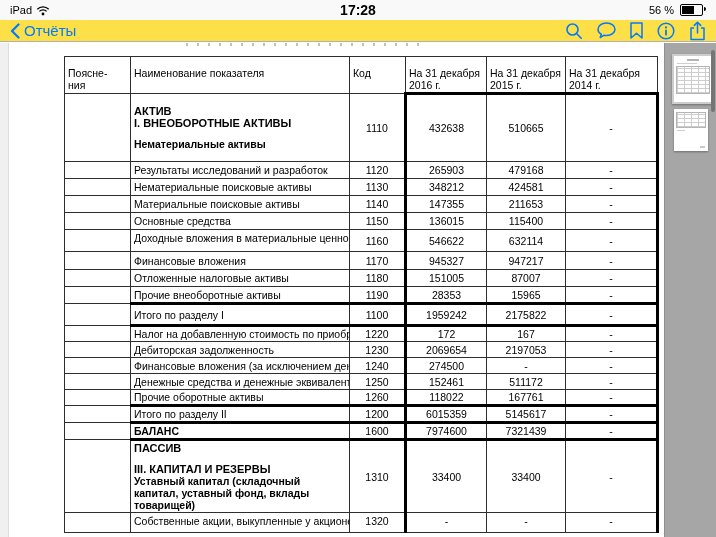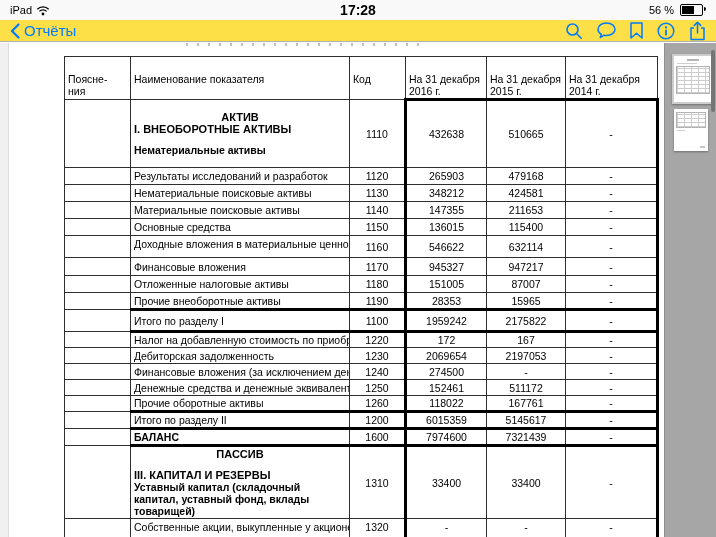--- a/index.html
+++ b/index.html
@@ -25,26 +25,26 @@
   
   .content{position:absolute;top:43px;left:0;right:0;bottom:0;background:#fff}
   .page-edge{position:absolute;left:0;top:0;bottom:0;width:8px;background:#f0f0f0;border-right:1px solid #dcdcdc}
   .clipped-text-row{position:absolute;left:186px;top:0;width:240px;height:3px;opacity:.55;
         background:repeating-linear-gradient(90deg,#8a8a8a 0 2px,transparent 2px 11px)}
 
   
   table.sheet{position:absolute;left:64px;top:13px;width:593px;border-collapse:collapse;table-layout:fixed;
               font-size:10.5px;line-height:12px}
   .sheet td,.sheet th{border:1px solid #2e2e2e;padding:1px 3px;vertical-align:middle;overflow:hidden;box-sizing:border-box}
-  .sheet th{font-weight:bold;text-align:left;vertical-align:top;white-space:pre-line;padding-top:16px}
+  .sheet th{font-weight:bold;text-align:left;vertical-align:top;white-space:pre-line;padding-top:10px}
   .sheet td.namecell{white-space:nowrap}
   .sheet td.wrap{white-space:normal}
   .cc{text-align:center;white-space:nowrap}
   .bold{font-weight:bold}
-  .ctr{text-align:center}
+  .ctr{text-align:left}
   .gap8{height:9px}
   .L3{border-left:3px solid #000 !important}
   .R3{border-right:3px solid #000 !important}
   .T3{border-top:3px solid #000 !important}
   .B3{border-bottom:3px solid #000 !important}
   .secline{font-size:11px;line-height:12px}
 
   
   .thumb-sidebar{position:absolute;left:664px;top:0;bottom:0;width:52px;background:#a6a6a6;border-left:1px solid #8f8f8f;box-sizing:border-box}
   .thumb{position:absolute;left:9px;width:34px;background:#fff;box-shadow:0 1px 2px rgba(0,0,0,.35);cursor:pointer}

